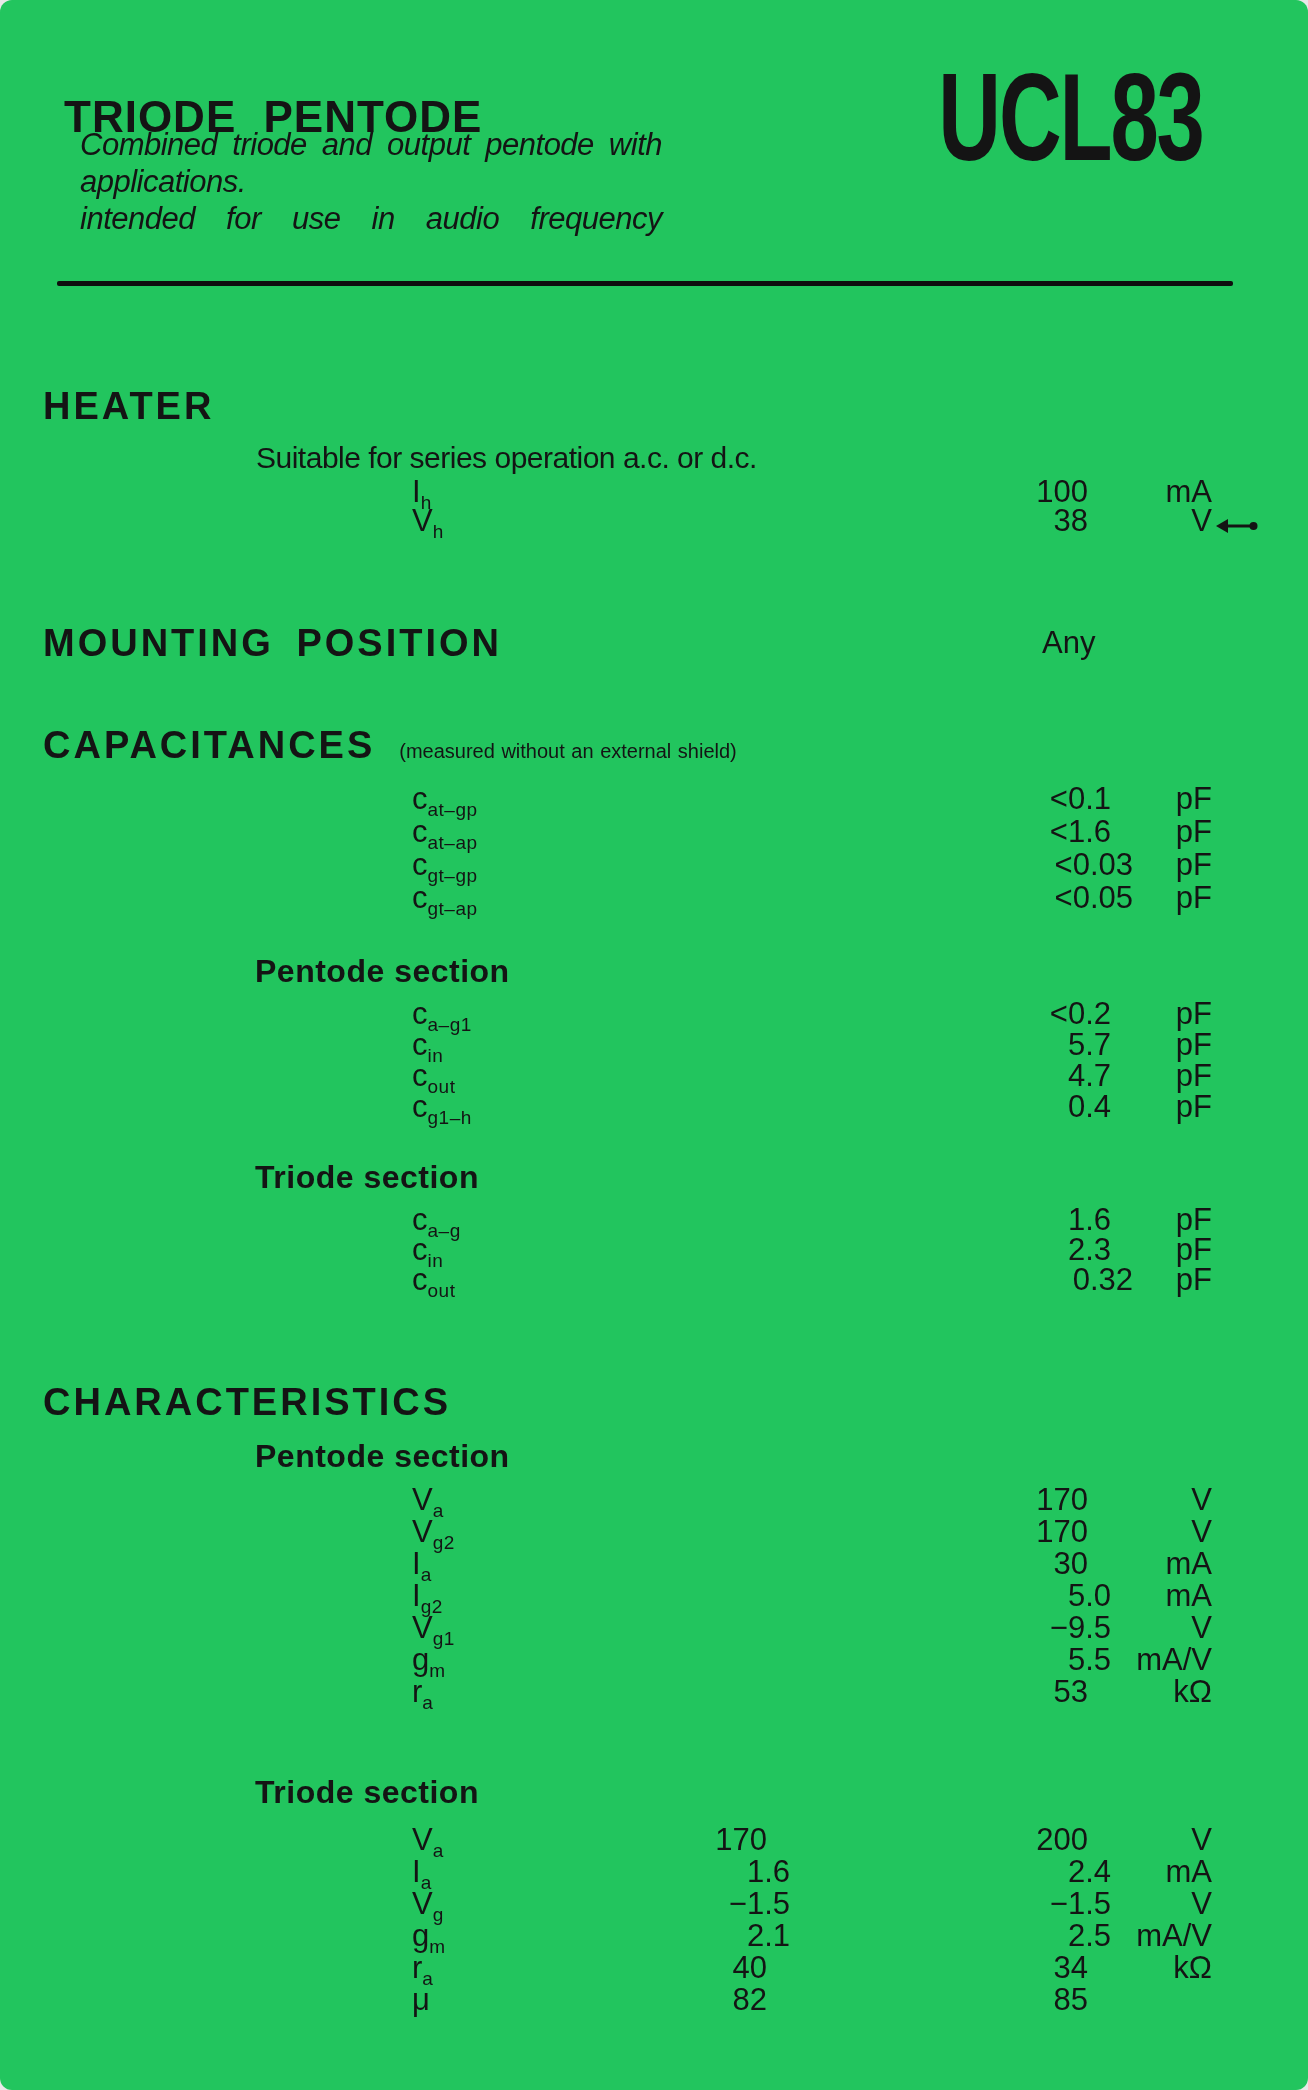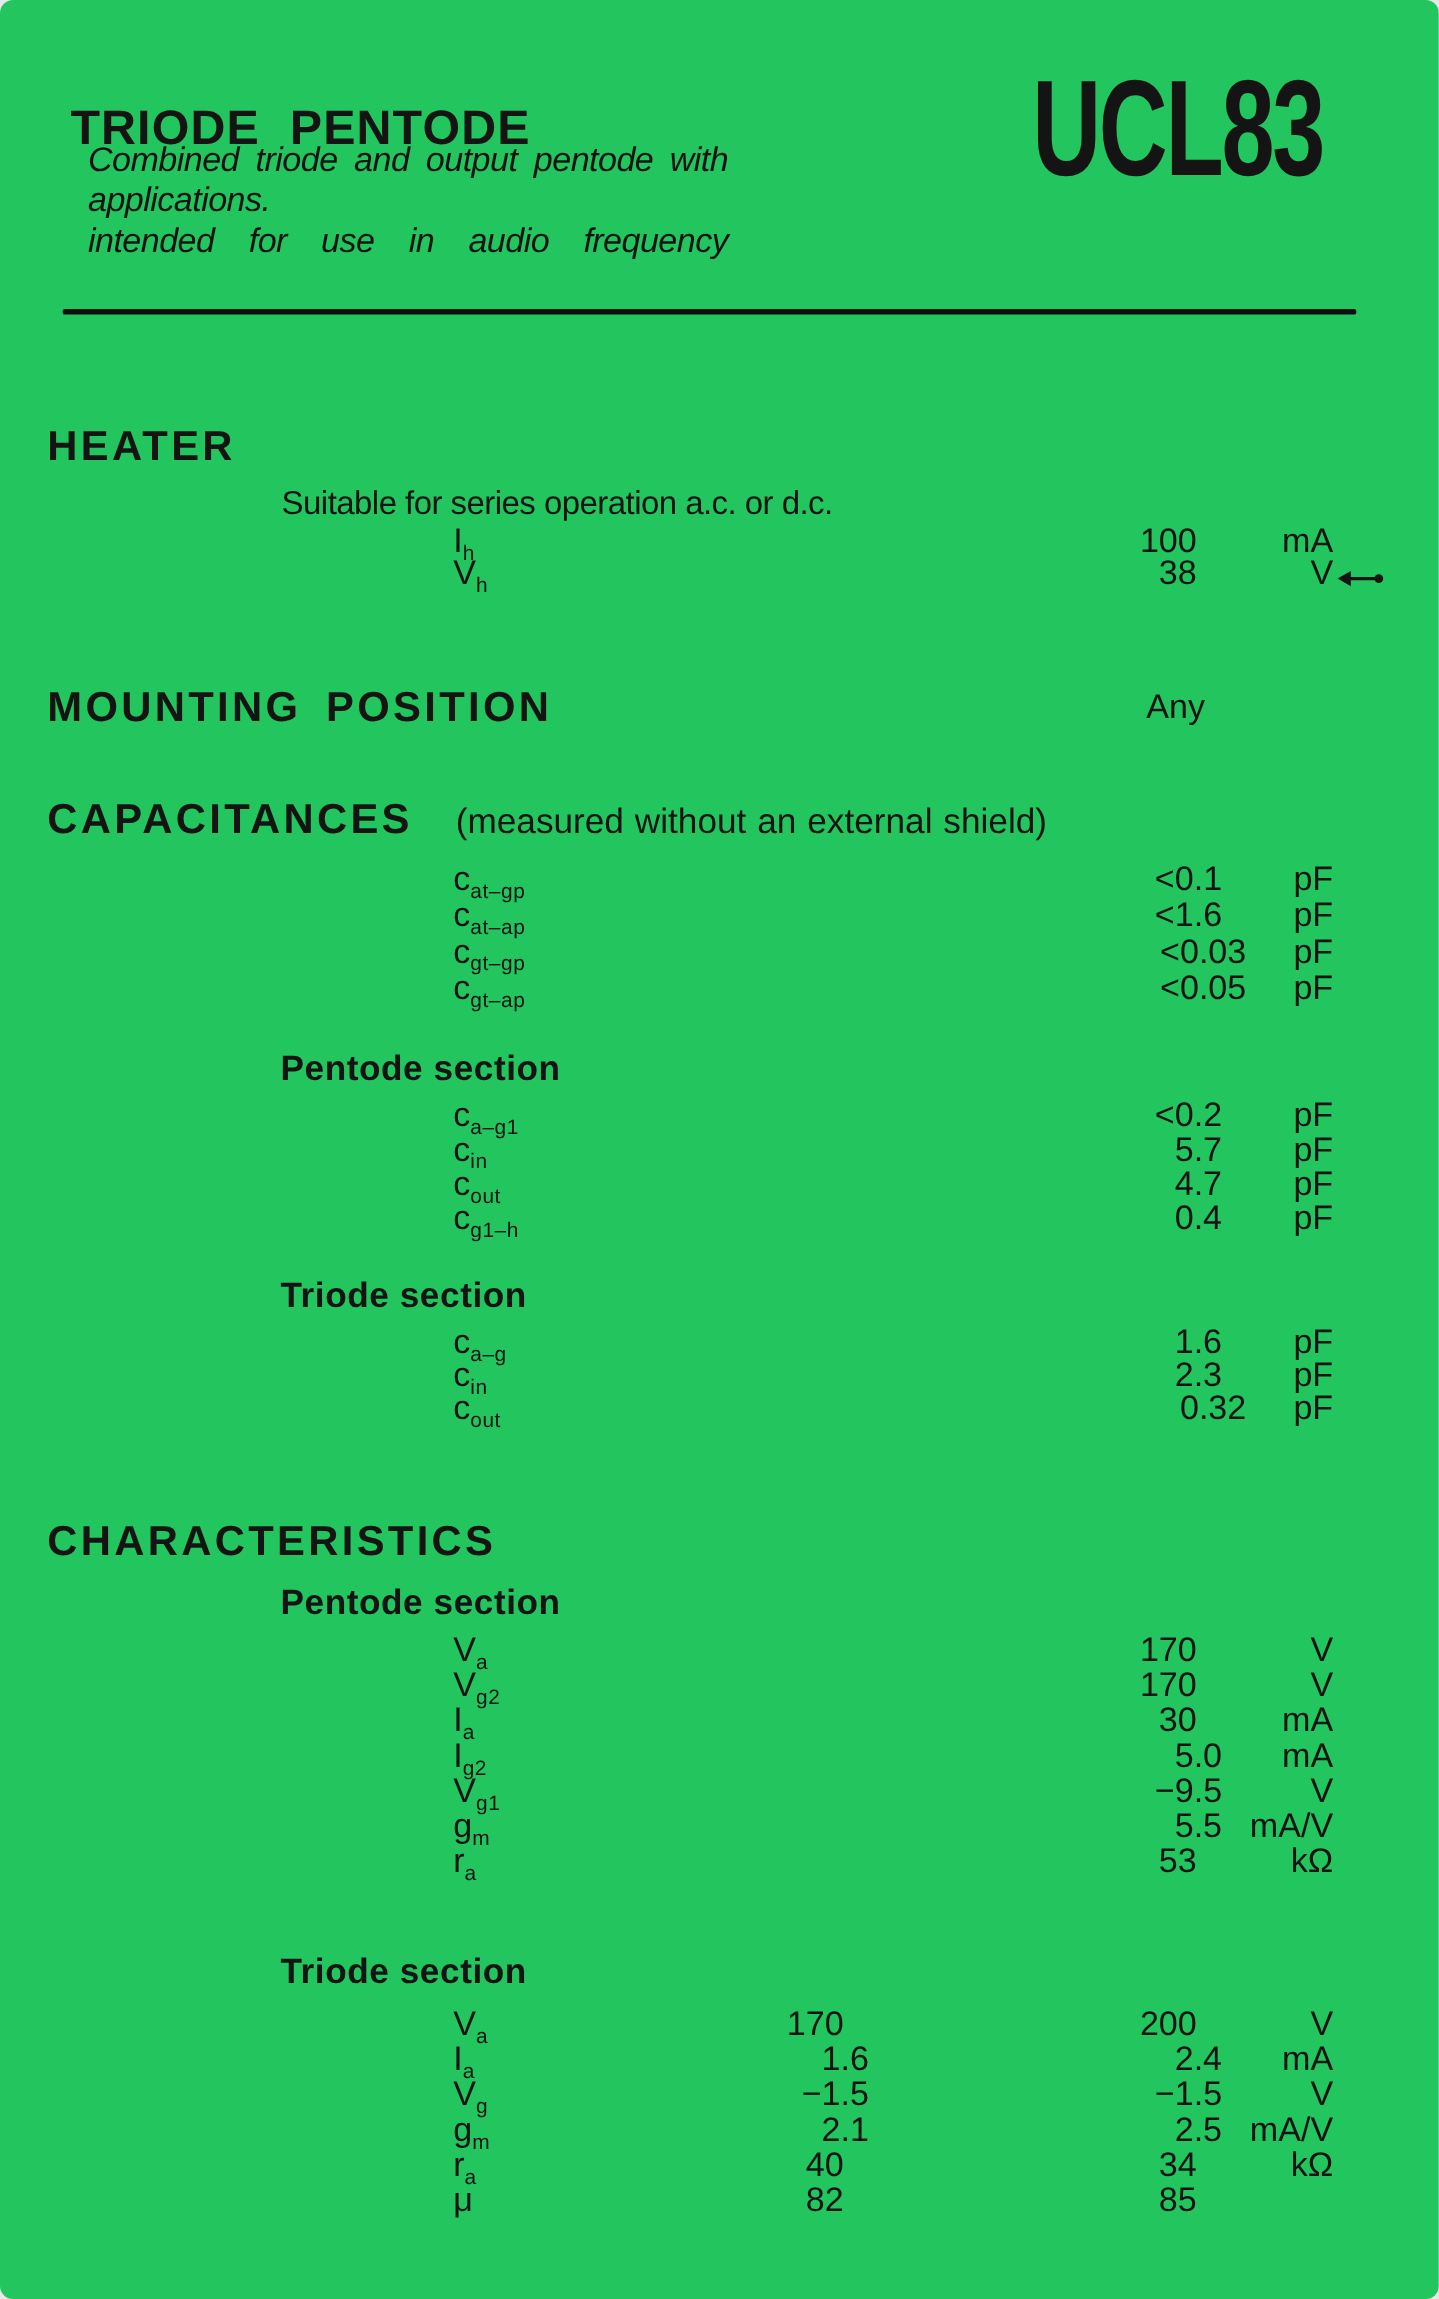--- a/index.html
+++ b/index.html
@@ -31,22 +31,22 @@
     position:absolute; left:57px; top:281px; width:1176px; height:5px;
     background:#0e0e0e; border-radius:2px;
   }
   
   .sect-head {
     position:absolute; left:43px;
     font-size:38px; font-weight:bold; letter-spacing:3px; word-spacing:9px;
     line-height:40px; white-space:nowrap;
   }
   .sect-head .h-note {
-    font-weight:normal; font-size:32px; letter-spacing:0; word-spacing:1px;
-    margin-left:39px;
+    font-weight:normal; font-size:20px; letter-spacing:0; word-spacing:1px;
+    margin-left:24px;
   }
   .sub-head {
     position:absolute; left:255px;
     font-size:32px; font-weight:bold; letter-spacing:0.5px; line-height:36px;
     white-space:nowrap;
   }
   .note-line {
     position:absolute; left:256px; top:438px;
     font-size:30px; letter-spacing:-0.5px; line-height:40px; white-space:nowrap;
   }

